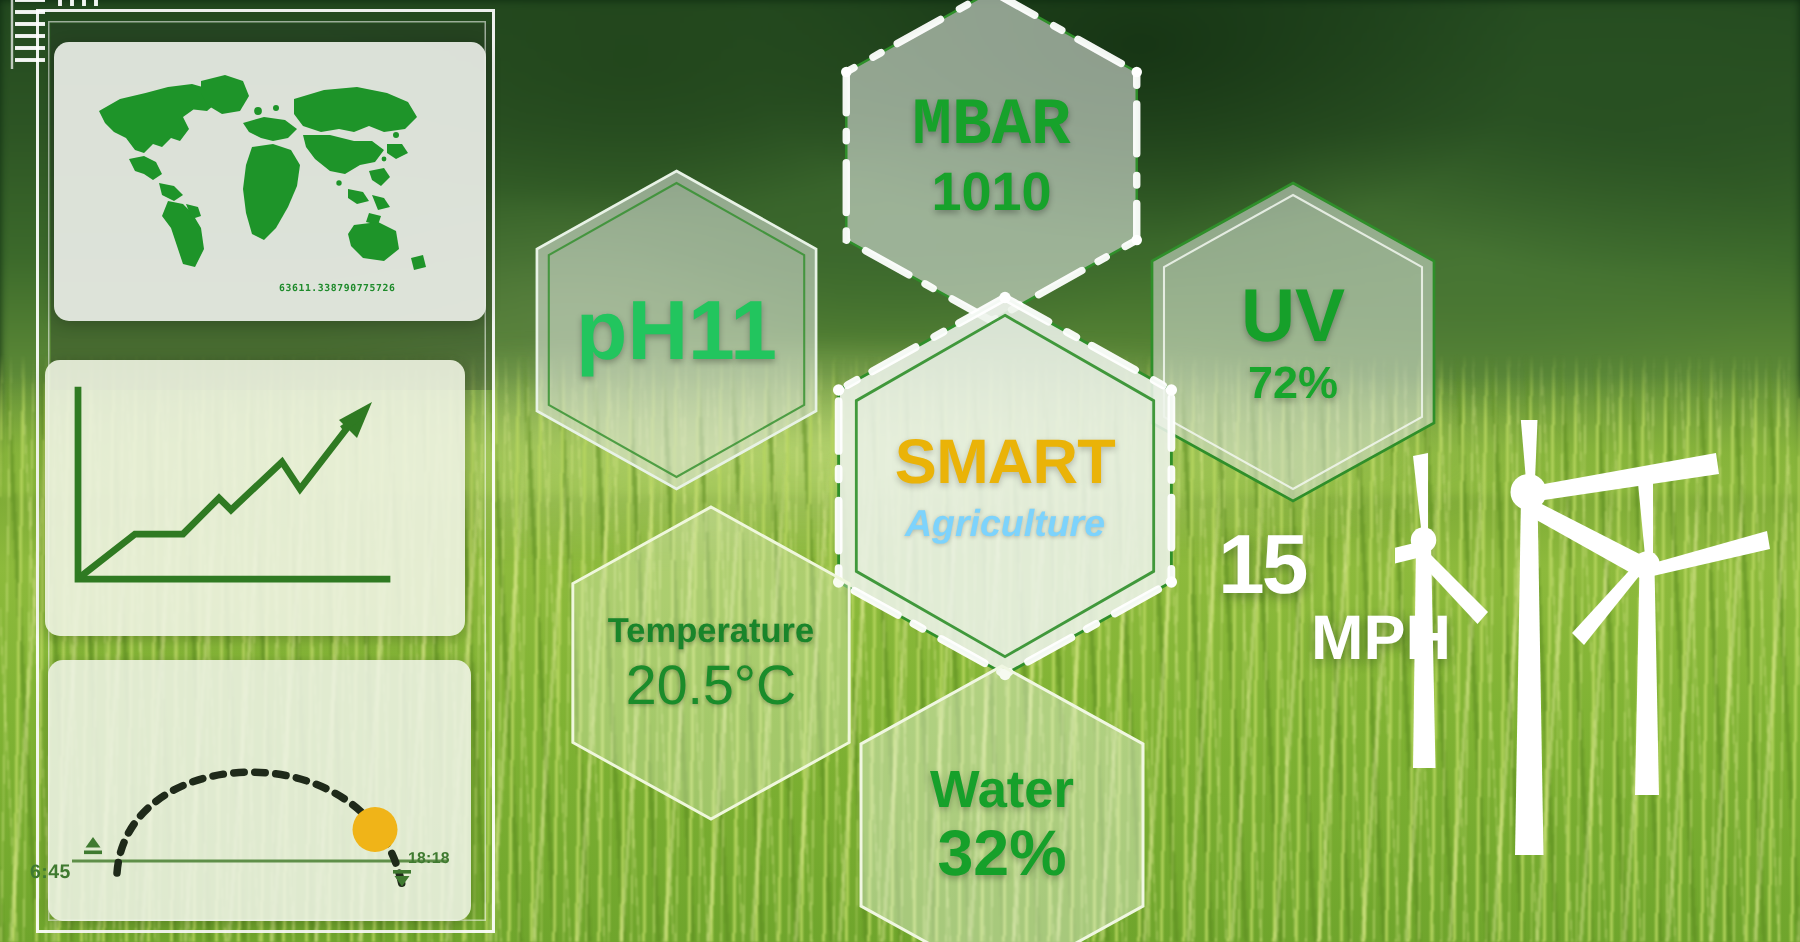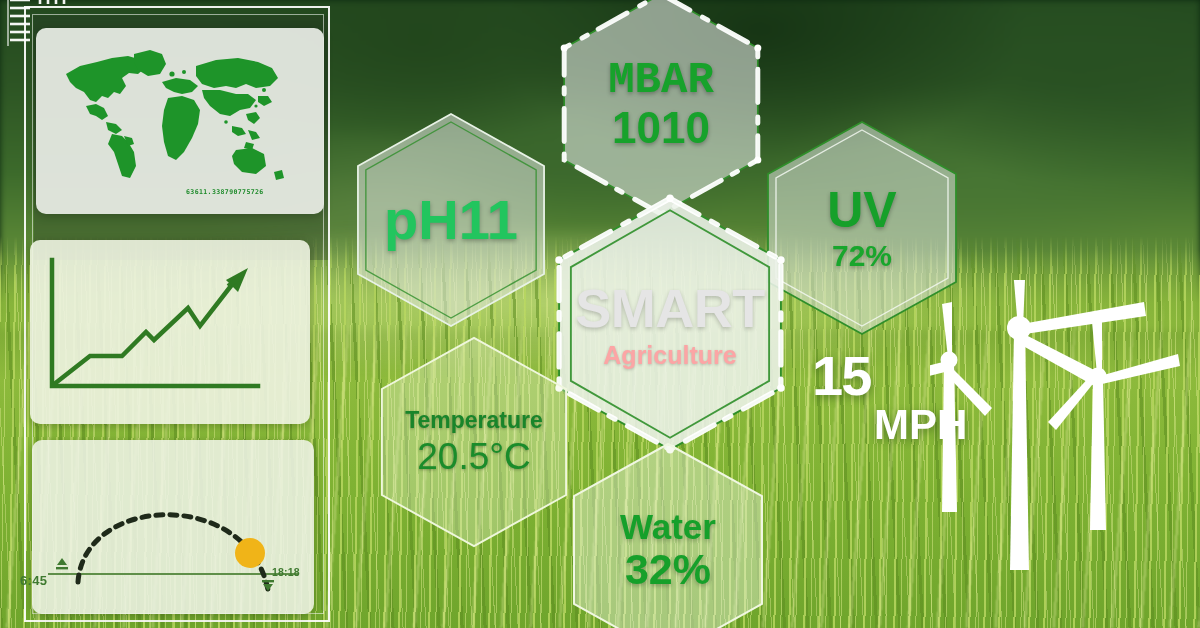--- a/index.html
+++ b/index.html
@@ -118,25 +118,25 @@
 
   .hx-ph    { left:352px; top:112px; width:198px; height:216px; }
   .hx-mbar  { left:558px; top:-8px;  width:206px; height:224px; }
   .hx-uv    { left:762px; top:120px; width:200px; height:216px; }
   .hx-smart { left:552px; top:196px; width:236px; height:256px; }
   .hx-temp  { left:376px; top:336px; width:196px; height:212px; }
   .hx-water { left:568px; top:442px; width:200px; height:216px; }
 
   .hx-ph    .l1 { font-size:56px; color:#22c55e; text-shadow:0 2px 4px rgba(0,0,0,.28); }
   .hx-mbar  .l1 { font-size:44px; color:#17a22b; text-shadow:0 2px 4px rgba(0,0,0,.3);font-family:Liberation Mono, monospace; }
-  .hx-mbar  .l2 { font-size:44px; color:#17a22b; text-shadow:0 2px 4px rgba(0,0,0,.3); margin-top:4px; }
+  .hx-mbar  .l2 { font-size:36px; color:#17a22b; text-shadow:0 2px 4px rgba(0,0,0,.3); margin-top:4px; }
   .hx-uv    .l1 { font-size:50px; color:#16a02a; text-shadow:0 2px 4px rgba(0,0,0,.3); }
   .hx-uv    .l2 { font-size:30px; color:#18a62c; text-shadow:0 2px 4px rgba(0,0,0,.28); margin-top:6px;text-align:center; }
-  .hx-smart .l1 { font-size:54px; color:#e5e5e5; letter-spacing:-.5px; text-shadow:0 2px 4px rgba(0,0,0,.22); }
-  .hx-smart .l2 { font-size:25px; color:#fca5a5; margin-top:8px; text-shadow:0 1px 3px rgba(0,0,0,.22); }
+  .hx-smart .l1 { font-size:42px; color:#eab308; letter-spacing:-.5px; text-shadow:0 2px 4px rgba(0,0,0,.22); }
+  .hx-smart .l2 { font-size:25px; color:#7dd3fc; margin-top:8px; text-shadow:0 1px 3px rgba(0,0,0,.22);font-style:italic; }
   .hx-temp  .l1 { font-size:23px; color:#19852a; text-shadow:0 1px 3px rgba(0,0,0,.3); }
   .hx-temp  .l2 { font-size:37px; color:#1a8c2a; margin-top:6px; font-weight:400; text-shadow:0 1px 3px rgba(0,0,0,.3); }
   .hx-water .l1 { font-size:35px; color:#16a02a; text-shadow:0 2px 4px rgba(0,0,0,.26); }
   .hx-water .l2 { font-size:43px; color:#16a02a; margin-top:4px; text-shadow:0 2px 4px rgba(0,0,0,.26); }
 
   
   .wind-readout { position:absolute; left:812px; top:352px; width:170px; color:#fff; }
   .wind-value {
     font-size:56px; font-weight:700; line-height:.86; letter-spacing:-2px;
     text-shadow:0 3px 8px rgba(30,60,20,.45);

